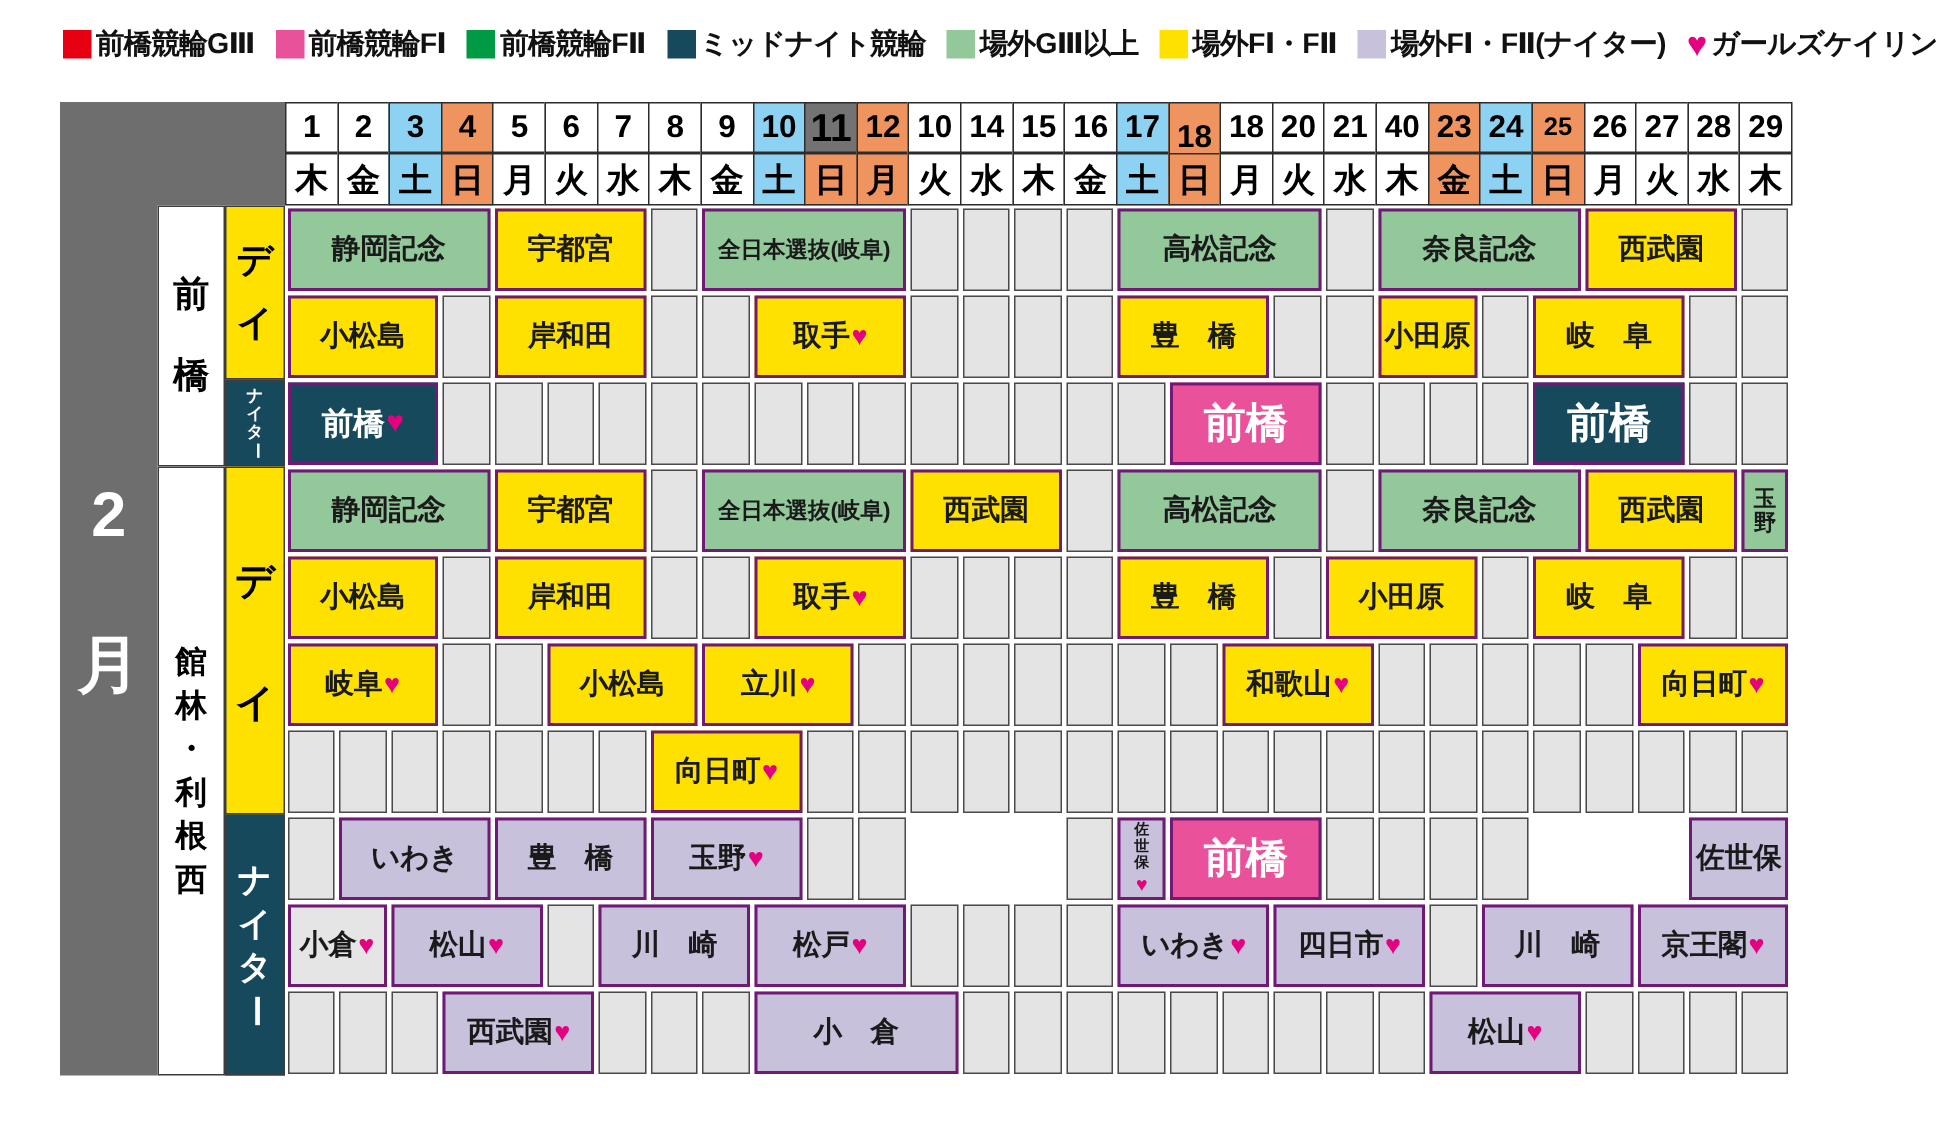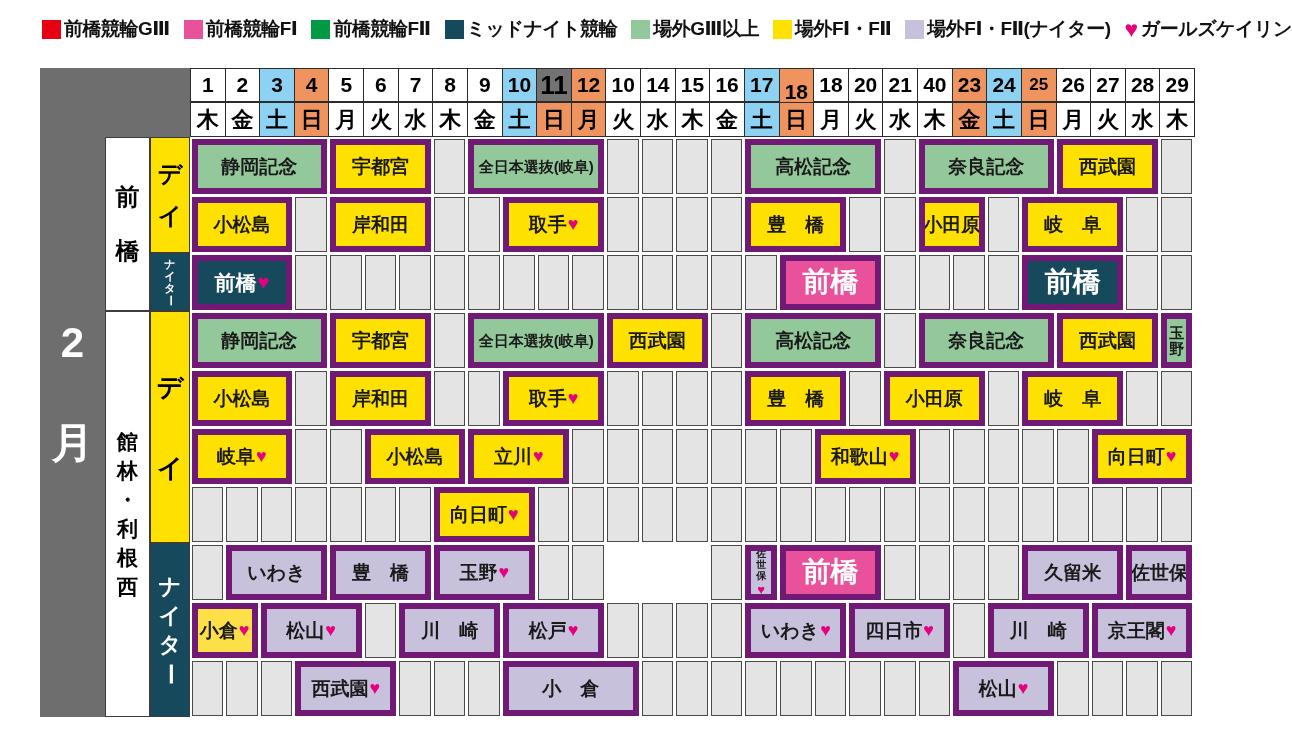--- a/index.html
+++ b/index.html
@@ -13,21 +13,21 @@
     gap:14px; white-space:nowrap;
   }
   .leg-item { display:flex; align-items:center; gap:3px; font-weight:bold;
     font-size:19px; color:#111; letter-spacing:-0.5px; }
   .leg-sw { width:19px; height:19px; display:inline-block; flex:0 0 auto; }
   .leg-heart { font-size:23px; line-height:19px; }
   #cal { position:absolute; left:40px; top:68px; width:1154px; height:649px; }
   .cell { position:absolute; box-sizing:border-box; display:flex;
     align-items:center; justify-content:center; overflow:hidden; }
   .hdr { border:1px solid #2c2c2c; font-weight:bold; color:#000; }
-  .blk { border:6px solid #701a75; font-weight:bold; line-height:1; white-space:nowrap; }
+  .blk { border:2px solid #701a75; font-weight:bold; line-height:1; white-space:nowrap; }
   .empty { border:1px solid #4a4a4a; }
   .labelcell { border:1px solid #3c3c3c; font-weight:bold; }
   .vcol { flex-direction:column; }
   .heart { margin-left:1px; }
   .vcol .heart { margin-left:0; margin-top:1px; }
 </style>
 </head>
 <body>
 
 <div id="legend">
@@ -387,33 +387,30 @@
     </div>
     <div class="cell blk vcol" style="left: 705.431px; top: 476.5px; width: 31.6207px; height: 55px; background: rgb(200, 193, 220); color: rgb(26, 26, 26); gap: 1px; font-weight: bold;">
       <span style="font-size: 10px; line-height: 1; color: rgb(26, 26, 26);">佐</span>
       <span style="font-size: 10px; line-height: 1; color: rgb(26, 26, 26);">世</span>
       <span style="font-size: 10px; line-height: 1; color: rgb(26, 26, 26);">保</span>
       <span class="heart" style="color: rgb(228, 0, 127); font-size: 13px; line-height: 1;">♥</span>
     </div>
     <div class="cell blk" style="left: 740.052px; top: 476.5px; width: 100.862px; height: 55px; background: rgb(233, 82, 155); color: rgb(255, 255, 255); font-size: 28px;">
       <span>前橋</span>
     </div>
-    <div class="cell blk" style="left: 982.397px; top: 476.5px; width: 100.862px; height: 55px; background: rgb(200, 193, 220); color: rgb(26, 26, 26); font-size: 19px;">
-      <span>久留米</span>
-    </div>
     <div class="cell blk" style="left: 1086.26px; top: 476.5px; width: 66.2414px; height: 55px; background: rgb(200, 193, 220); color: rgb(26, 26, 26); font-size: 19px;">
       <span>佐世保</span>
     </div>
     <div class="cell empty" style="left: 324.603px; top: 534.5px; width: 31.6207px; height: 55px; background: rgb(228, 228, 228);"></div>
     <div class="cell empty" style="left: 566.948px; top: 534.5px; width: 31.6207px; height: 55px; background: rgb(228, 228, 228);"></div>
     <div class="cell empty" style="left: 601.569px; top: 534.5px; width: 31.6207px; height: 55px; background: rgb(228, 228, 228);"></div>
     <div class="cell empty" style="left: 636.19px; top: 534.5px; width: 31.6207px; height: 55px; background: rgb(228, 228, 228);"></div>
     <div class="cell empty" style="left: 670.81px; top: 534.5px; width: 31.6207px; height: 55px; background: rgb(228, 228, 228);"></div>
     <div class="cell empty" style="left: 913.155px; top: 534.5px; width: 31.6207px; height: 55px; background: rgb(228, 228, 228);"></div>
-    <div class="cell blk" style="left: 151.5px; top: 534.5px; width: 66.2414px; height: 55px; background: #fde047; color: rgb(26, 26, 26); font-size: 19px;">
+    <div class="cell blk" style="left: 151.5px; top: 534.5px; width: 66.2414px; height: 55px; background: #e5e5e5; color: rgb(26, 26, 26); font-size: 19px;">
       <span>小倉</span>
       <span class="heart" style="color: rgb(228, 0, 127); font-size: 18px;">♥</span>
     </div>
     <div class="cell blk" style="left: 220.741px; top: 534.5px; width: 100.862px; height: 55px; background: rgb(200, 193, 220); color: rgb(26, 26, 26); font-size: 19px;">
       <span>松山</span>
       <span class="heart" style="color: rgb(228, 0, 127); font-size: 18px;">♥</span>
     </div>
     <div class="cell blk" style="left: 359.224px; top: 534.5px; width: 100.862px; height: 55px; background: rgb(200, 193, 220); color: rgb(26, 26, 26); font-size: 19px;">
       <span>川　崎</span>
     </div>

